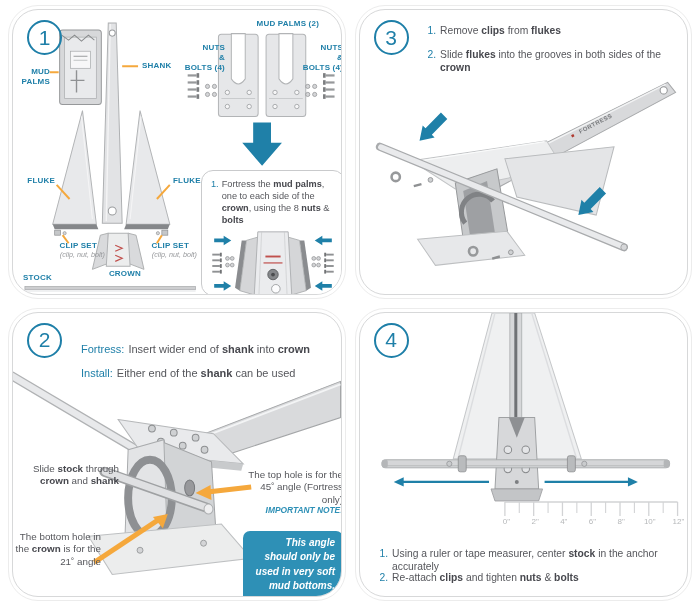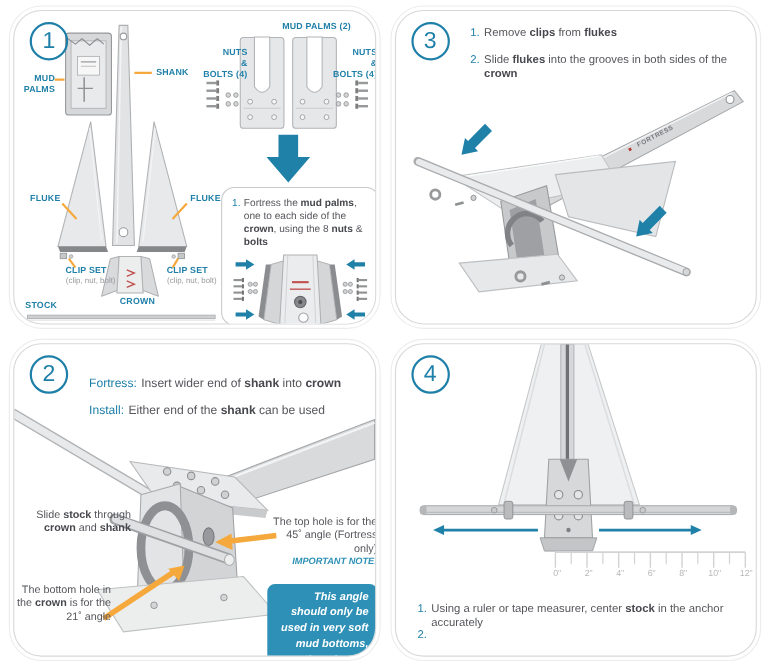--- a/index.html
+++ b/index.html
@@ -4,21 +4,21 @@
 <style>
   html,body{margin:0;padding:0;background:#fff;}
   body{font-family:"Liberation Sans",sans-serif;color:#55565B;-webkit-font-smoothing:antialiased;}
   .stage{position:relative;width:700px;height:610px;background:#fff;overflow:hidden;}
   .grid{position:absolute;inset:5px 8px 9px 8px;display:grid;grid-template-columns:1fr 1fr;grid-template-rows:1fr 1fr;gap:9px;}
   .panel{position:relative;border:1.5px solid #ececec;border-radius:30px;}
   .inner{position:absolute;inset:3px;border:1.5px solid #d7d8d9;border-radius:26px;overflow:hidden;background:#fff;}
   .art{position:absolute;inset:0;width:100%;height:100%;}
   .num-circle{position:absolute;left:14px;top:10px;width:31px;height:31px;border:2.5px solid #1E7FA8;border-radius:50%;color:#1E7FA8;font-size:21px;display:flex;align-items:center;justify-content:center;z-index:3;}
   .cap{position:absolute;color:#1E7FA8;font-weight:bold;font-size:8px;letter-spacing:.2px;line-height:1.25;z-index:2;}
-  .sub{position:absolute;color:#97999C;font-size:7.2px;line-height:1.2;z-index:2;}
+  .sub{position:absolute;color:#97999C;font-size:7.2px;line-height:1.2;z-index:2;font-style:italic;}
   .step{position:absolute;display:flex;font-size:10.3px;line-height:1.3;color:#55565B;z-index:2;}
   .step .n{color:#1E7FA8;margin-right:4px;white-space:nowrap;}
   .hdr{position:absolute;display:flex;font-size:11px;line-height:1.3;z-index:2;margin-top:13px;}
   .hdr .lbl{color:#1E7FA8;margin-right:4px;white-space:nowrap;}
   b{font-weight:bold;color:#47484E;}
   .ann{position:absolute;font-size:9.8px;line-height:1.32;color:#55565B;text-align:right;z-index:2;}
   .note-label{position:absolute;font-size:8.4px;font-style:italic;font-weight:bold;color:#2E90B6;text-align:right;z-index:2;}
   .note-box{position:absolute;background:#2E90B6;border-radius:7px;color:#fff;font-size:10px;font-style:italic;font-weight:bold;line-height:1.45;text-align:right;padding:5px 8px;z-index:2;margin-top:14px;}
   .inset{position:absolute;left:188px;top:160px;width:142px;height:124px;border:1.5px solid #c9cacc;border-radius:12px;background:#fff;z-index:2;}
   .inset .txt{display:flex;font-size:9.2px;line-height:1.32;padding:7px 8px 2px 9px;color:#55565B;}
@@ -418,18 +418,19 @@
       <span>8"</span>
       <span>10"</span>
       <span>12"</span>
     </div>
     <div class="step" style="left:20px;top:234px;width:302px;">
       <span class="n">1.</span>
       <span><span>Using a ruler or tape measurer, center </span><b>stock</b><span> in the anchor accurately</span></span>
     </div>
     <div class="step" style="left:20px;top:258px;width:302px;">
       <span class="n">2.</span>
+      <span><span>Re-attach </span><b>clips</b><span> and tighten </span><b>nuts</b><span> &amp; </span><b>bolts</b></span>
     </div>
   </div>
   </section>
 
 </div>
 </div>
 
 </body></html>

